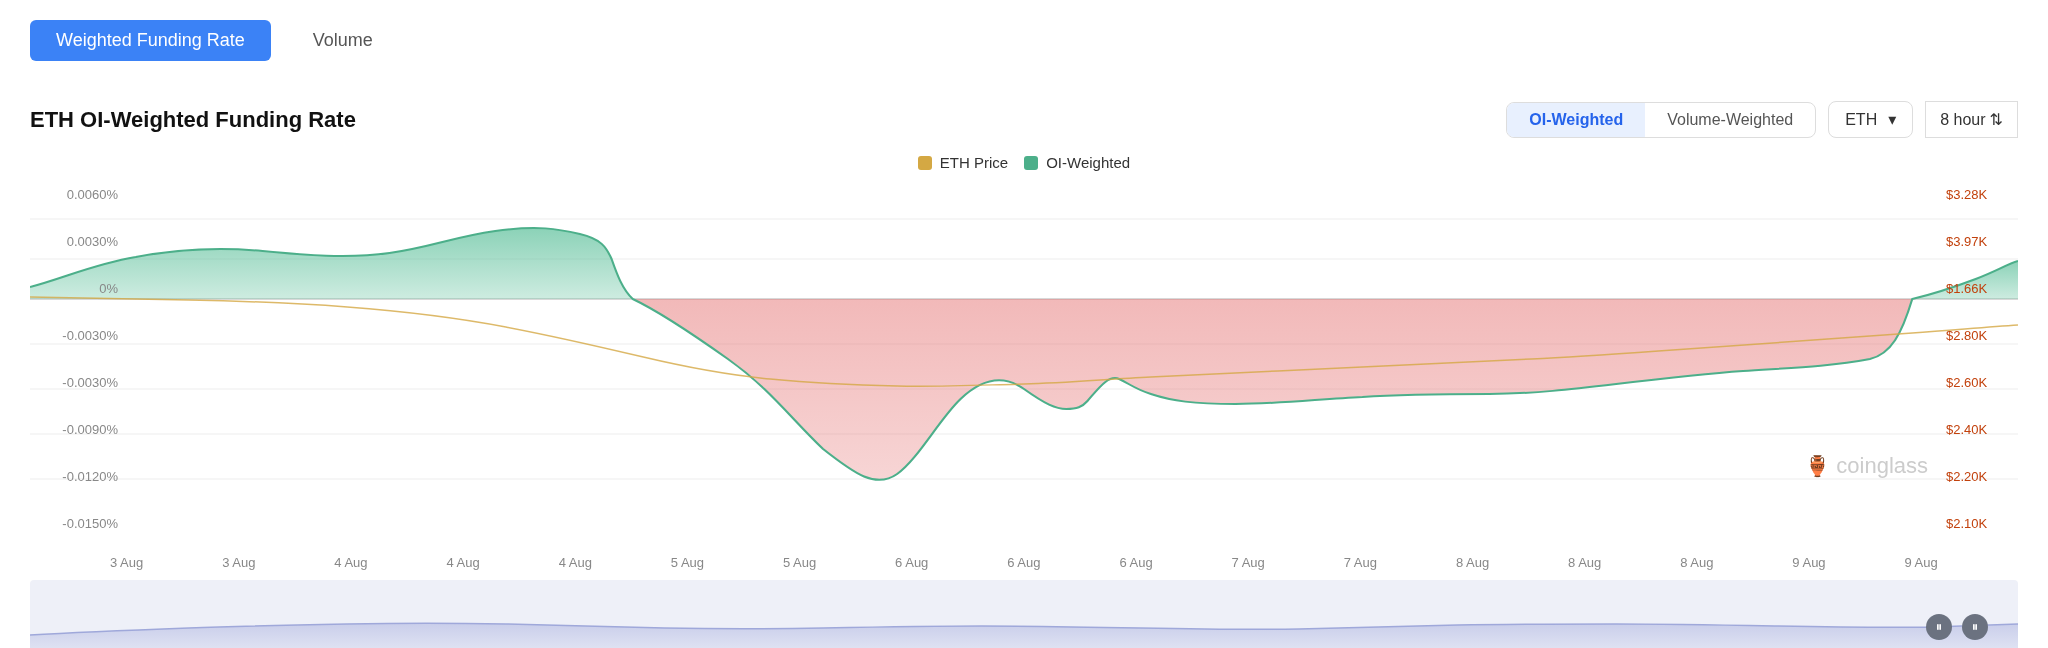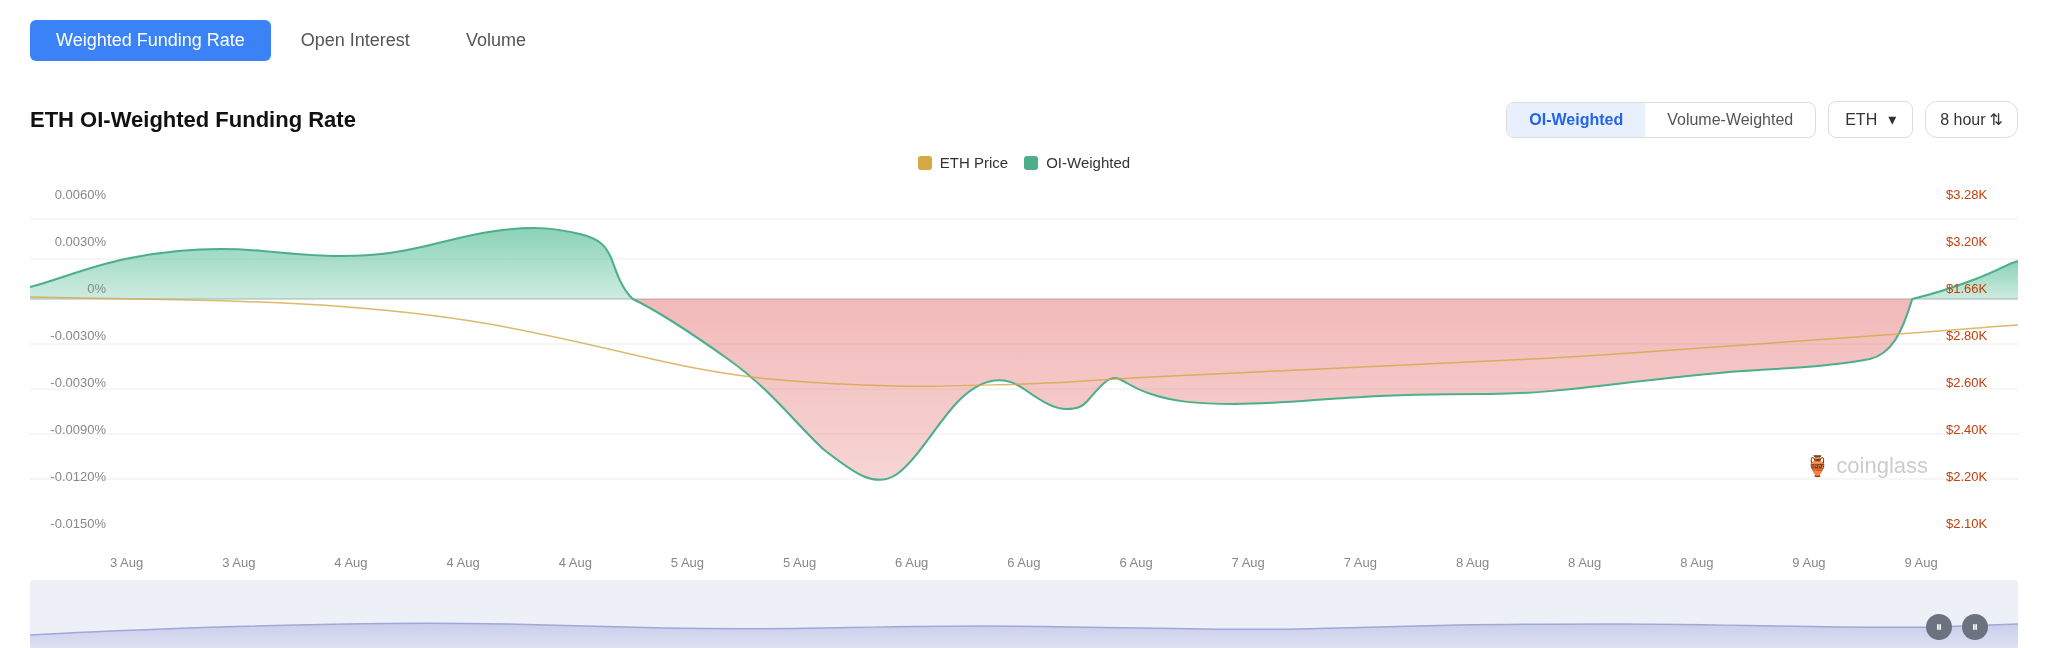--- a/index.html
+++ b/index.html
@@ -14,21 +14,21 @@
     .container {
       background: #fff;
       width: 100%;
       min-height: 648px;
       padding: 20px 30px;
     }
     
     .top-tabs {
       display: flex;
       align-items: flex-end;
-      gap: 4px;
+      gap: 16px;
       margin-bottom: 28px;
     }
     .tab-btn {
       padding: 10px 26px;
       border-radius: 6px;
       border: none;
       cursor: pointer;
       font-size: 18px;
       font-weight: 500;
       background: transparent;
@@ -85,21 +85,21 @@
       padding: 8px 16px;
       cursor: pointer;
       font-size: 16px;
       background: #fff;
     }
     .hour-select {
       display: flex;
       align-items: center;
       gap: 4px;
       border: 1px solid #ddd;
-      border-radius: 12px;
+      border-radius: 0;
       padding: 8px 14px;
       cursor: pointer;
       font-size: 16px;
       background: #fff;
     }
     
     .legend {
       display: flex;
       justify-content: center;
       gap: 16px;
@@ -122,21 +122,21 @@
       width: 100%;
       height: 360px;
     }
     svg.main-chart {
       width: 100%;
       height: 100%;
     }
     
     .y-axis-left {
       position: absolute;
-      left: 4px;
+      left: 16px;
       top: 0;
       height: 100%;
       width: 80px;
       display: flex;
       flex-direction: column;
       justify-content: space-between;
       padding: 8px 0;
     }
     .y-label {
       font-size: 13px;
@@ -223,21 +223,20 @@
       font-size: 20px;
     }
   </style>
 </head>
 <body>
 
 <div class="container">
 
   <div class="top-tabs">
     <button class="tab-btn active">Weighted Funding Rate</button>
-    <button class="tab-btn">Open Interest</button>
     <button class="tab-btn">Volume</button>
   </div>
 
   <div class="chart-header">
     <div class="chart-title">ETH OI-Weighted Funding Rate</div>
     <div class="chart-controls">
       <div class="weight-toggle">
         <button class="weight-btn active">OI-Weighted</button>
         <button class="weight-btn">Volume-Weighted</button>
       </div>
@@ -404,21 +403,21 @@
         C 1580,169 1620,166 1660,163
         C 1700,160 1740,157 1780,154
         C 1820,151 1850,148 1880,146
       " fill="none" stroke="#d4a843" stroke-width="1.5" stroke-dasharray="none" opacity="0.8"></path>
 
     </svg>
 
     
     <div class="y-axis-right">
       <span class="y-label-right">$3.28K</span>
-      <span class="y-label-right">$3.20K</span>
+      <span class="y-label-right">$3.97K</span>
       <span class="y-label-right">$1.66K</span>
       <span class="y-label-right">$2.80K</span>
       <span class="y-label-right">$2.60K</span>
       <span class="y-label-right">$2.40K</span>
       <span class="y-label-right">$2.20K</span>
       <span class="y-label-right">$2.10K</span>
     </div>
 
     
     <div class="watermark">

